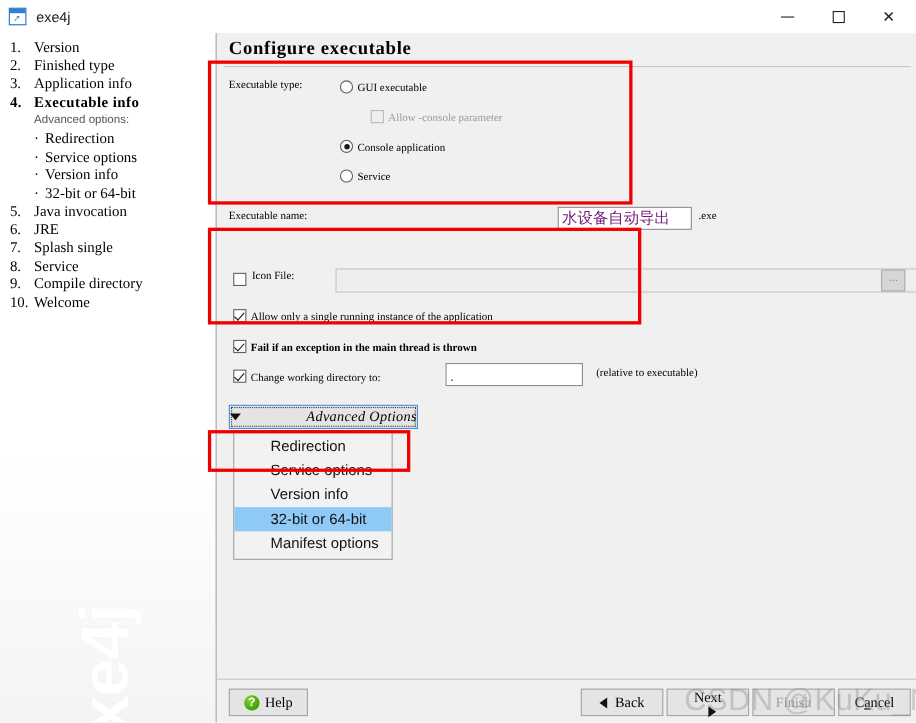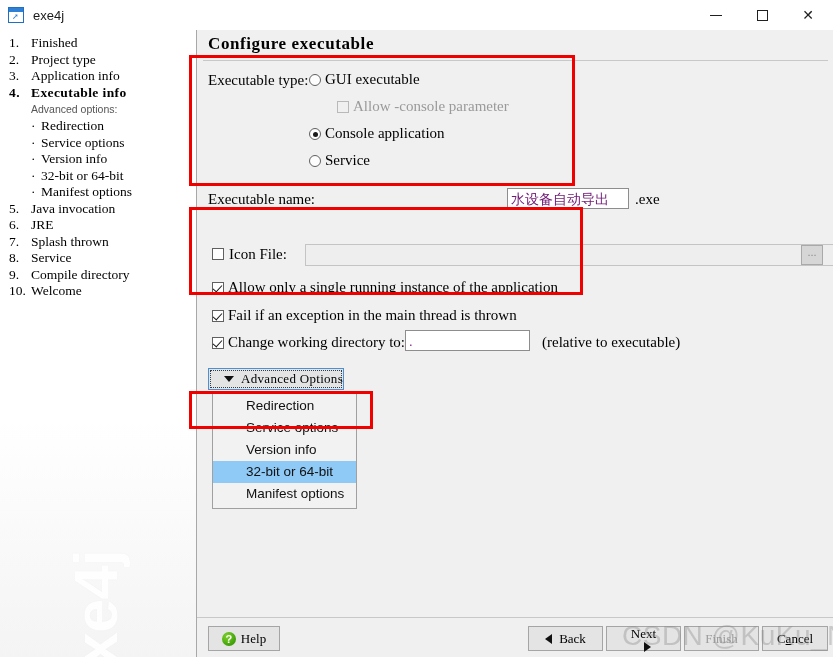--- a/index.html
+++ b/index.html
@@ -189,21 +189,21 @@
     position: absolute;
     left: 0; top: 31px;
     width: 636px;
   }
   .row {
     position: absolute;
     white-space: nowrap;
   }
   .lbl {
     font-family: "Liberation Serif", "DejaVu Serif", serif;
-    font-size: 15px;
+    font-size: 10px;
     color: #000;
   }
   .lbl.dim { color: #9a9a9a; }
 
   
   .radio {
     display: inline-block;
     width: 12px; height: 12px;
     border-radius: 50%;
     border: 1px solid #606060;
@@ -292,44 +292,45 @@
     box-sizing: border-box;
     color: #8b8b8b;
     font-family: "Liberation Sans", "DejaVu Sans", sans-serif;
     font-size: 11px;
     line-height: 12px;
     text-align: center;
   }
 
   
   #cb1 { left: 15px; top: 218px; }
-  #cb2 { left: 15px; top: 246px; }
+  #cb2 { left: 15px; top: 246px; font-weight: bold; }
   #cb3 { left: 15px; top: 273px; }
   #workdir-input {
     position: absolute;
     left: 208px; top: 269px;
     width: 125px; height: 21px;
     line-height: 19px;
   }
   #workdir-note {
     position: absolute;
     left: 345px; top: 273px;
   }
 
   
   #adv-button {
     position: absolute;
     left: 11px; top: 307px;
-    width: 136px; height: 22px;
+    width: 172px; height: 22px;
     background: #e4e4e4;
     border: 1px solid #4a90d9;
     box-sizing: border-box;
     display: flex;
     align-items: center;
-    justify-content: flex-end;
+    justify-content: space-between;
+    font-style: italic;
   }
   #adv-button .focusring {
     position: absolute;
     left: 1px; top: 1px; right: 1px; bottom: 1px;
     border: 1px dotted #3a3a3a;
   }
   #adv-button .caret {
     width: 0; height: 0;
     border-left: 5px solid transparent;
     border-right: 5px solid transparent;
@@ -467,25 +468,25 @@
     </div>
   </div>
 
   <div id="content">
 
     <div id="sidebar">
       <div id="steplist">
 
         <div class="step">
           <span class="num">1.</span>
-          <span>Finished</span>
+          <span>Version</span>
         </div>
         <div class="step">
           <span class="num">2.</span>
-          <span>Project type</span>
+          <span>Finished type</span>
         </div>
         <div class="step">
           <span class="num">3.</span>
           <span>Application info</span>
         </div>
         <div class="step current">
           <span class="num">4.</span>
           <span>Executable info</span>
         </div>
 
@@ -496,35 +497,32 @@
         </div>
         <div class="adv-item">
           <span class="bullet">·</span><span>Service options</span>
         </div>
         <div class="adv-item">
           <span class="bullet">·</span><span>Version info</span>
         </div>
         <div class="adv-item">
           <span class="bullet">·</span><span>32-bit or 64-bit</span>
         </div>
-        <div class="adv-item">
-          <span class="bullet">·</span><span>Manifest options</span>
-        </div>
 
         <div class="step">
           <span class="num">5.</span>
           <span>Java invocation</span>
         </div>
         <div class="step">
           <span class="num">6.</span>
           <span>JRE</span>
         </div>
         <div class="step">
           <span class="num">7.</span>
-          <span>Splash thrown</span>
+          <span>Splash single</span>
         </div>
         <div class="step">
           <span class="num">8.</span>
           <span>Service</span>
         </div>
         <div class="step">
           <span class="num">9.</span>
           <span>Compile directory</span>
         </div>
         <div class="step">

